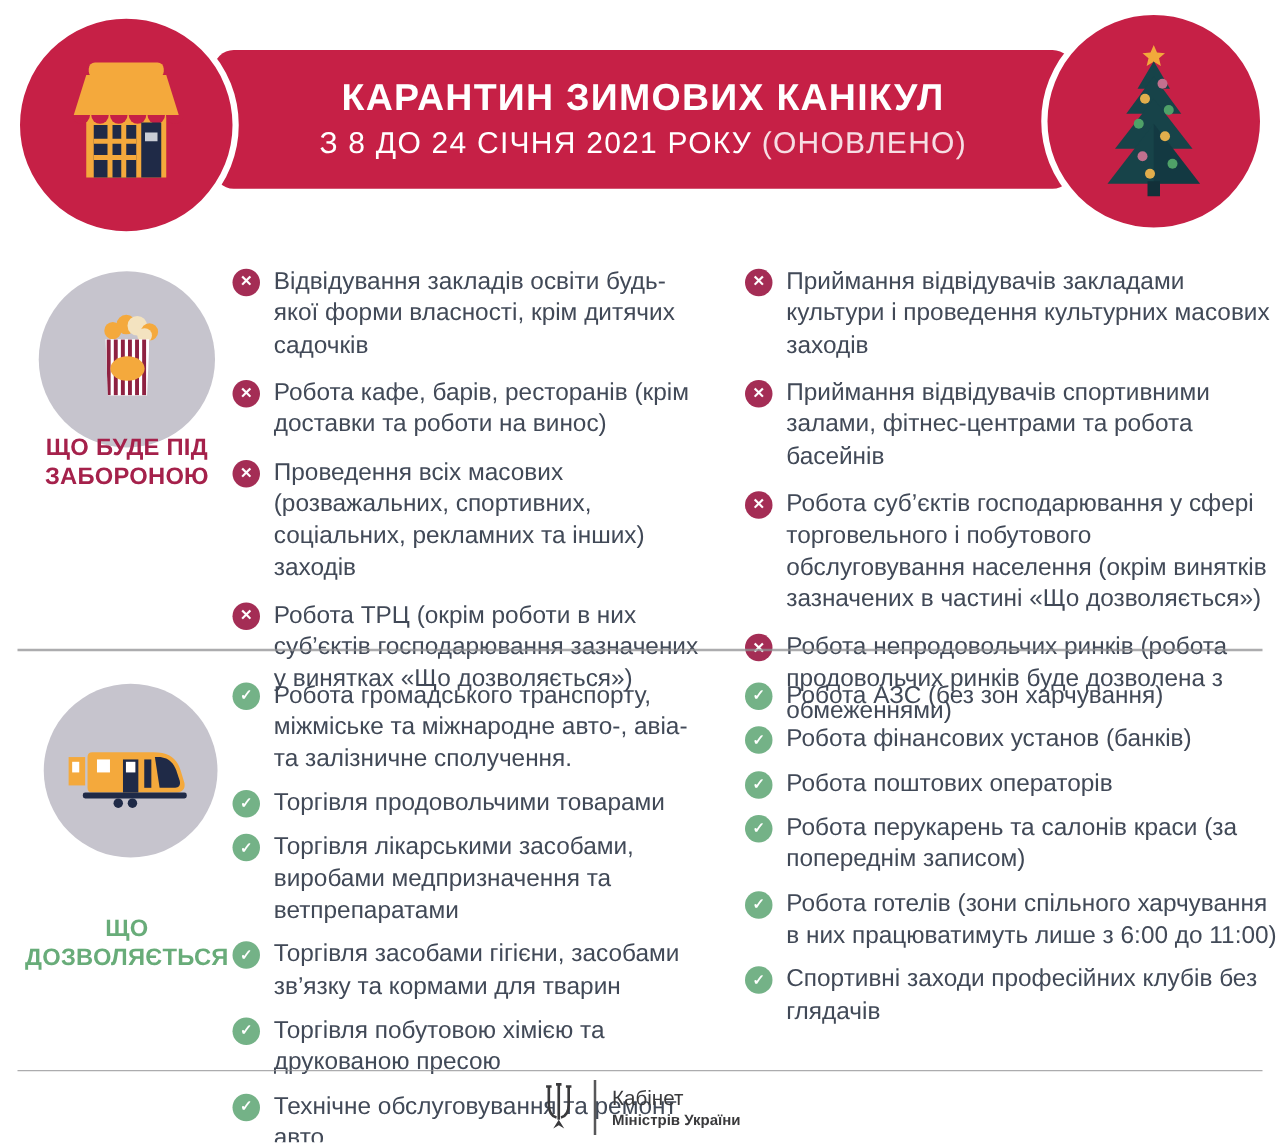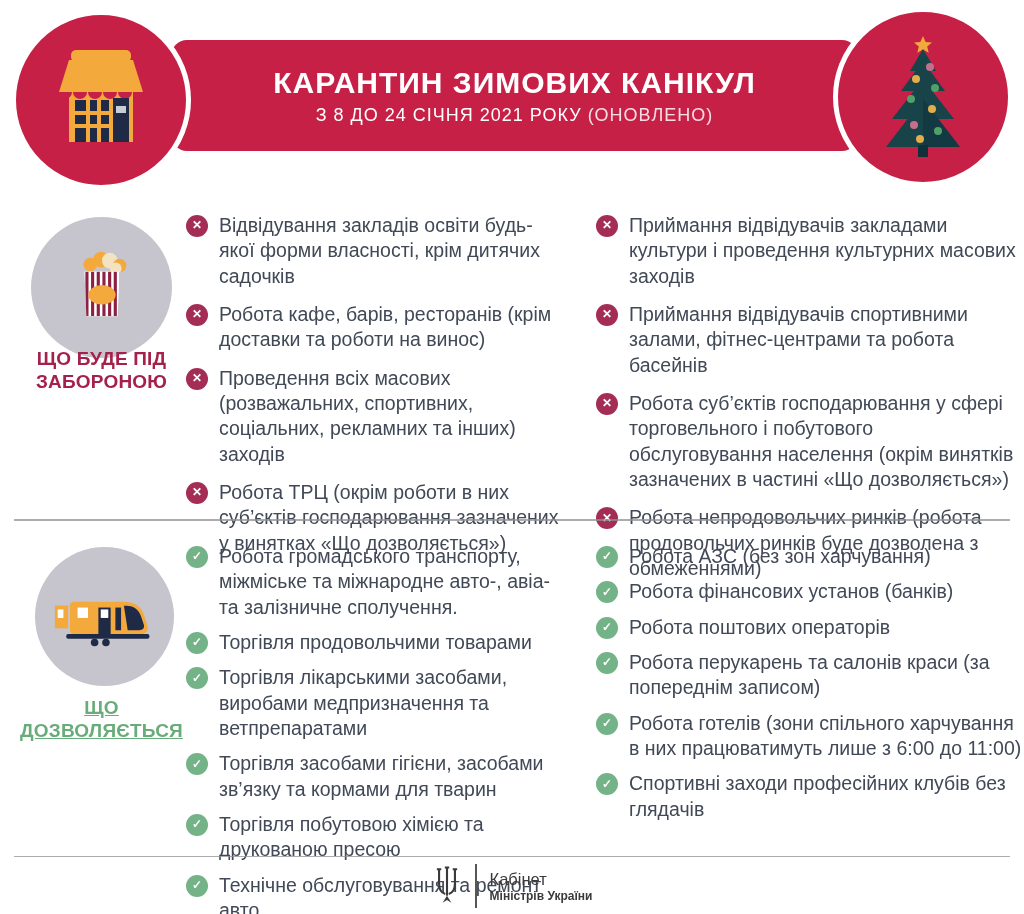--- a/index.html
+++ b/index.html
@@ -11,36 +11,36 @@
   }
   *{margin:0;padding:0;box-sizing:border-box;}
   html,body{background:#fff;}
   body{font-family:"Liberation Sans", sans-serif;}
   .page{position:relative;width:1024px;height:914px;background:#ffffff;overflow:hidden;}
 
   
   .banner{position:absolute;left:171px;top:40px;width:687px;height:111px;background:var(--banner-red);
     border-radius:16px;display:flex;flex-direction:column;align-items:center;justify-content:center;gap:5px;color:#fff;}
   .banner .t1{font-size:30px;font-weight:800;letter-spacing:1px;}
-  .banner .t2{font-size:18px;font-weight:400;letter-spacing:1px;}
+  .banner .t2{font-size:24px;font-weight:400;letter-spacing:1px;}
   .banner .t2 .note{font-weight:300;opacity:.85;}
   .hero-circle{position:absolute;width:180px;height:180px;border-radius:50%;
     background:var(--banner-red);border:5px solid #fff;display:flex;align-items:center;justify-content:center;z-index:2;}
   .hero-left{left:11px;top:10px;}
   .hero-right{left:833px;top:7px;}
 
   
   .gray-circle{position:absolute;border-radius:50%;background:var(--gray-circle);
     display:flex;align-items:center;justify-content:center;}
   .gc1{left:31px;top:217px;width:141px;height:141px;}
   .gc2{left:35px;top:547px;width:139px;height:139px;}
   .side-label{position:absolute;left:8px;width:187px;text-align:center;font-weight:800;
     font-size:19px;line-height:1.22;letter-spacing:.2px;}
   .lbl-prohibited{top:347px;color:var(--label-red);}
-  .lbl-allowed{top:696px;color:var(--label-green);text-decoration:underline;}
+  .lbl-allowed{top:732px;color:var(--label-green);}
 
   
   .col{position:absolute;display:flex;flex-direction:column;list-style:none;}
   .col-pl{left:186px;top:213px;width:378px;gap:13px;}
   .col-pr{left:596px;top:213px;width:424px;gap:13px;}
   .col-al{left:186px;top:544px;width:382px;gap:10px;}
   .col-ar{left:596px;top:544px;width:430px;gap:10px;}
   .item{display:flex;align-items:flex-start;gap:11px;font-size:19.5px;line-height:1.3;color:var(--text);}
   .marker{flex:0 0 auto;width:22px;height:22px;border-radius:50%;margin-top:2px;
     display:flex;align-items:center;justify-content:center;color:#fff;font-size:12px;font-weight:700;}

